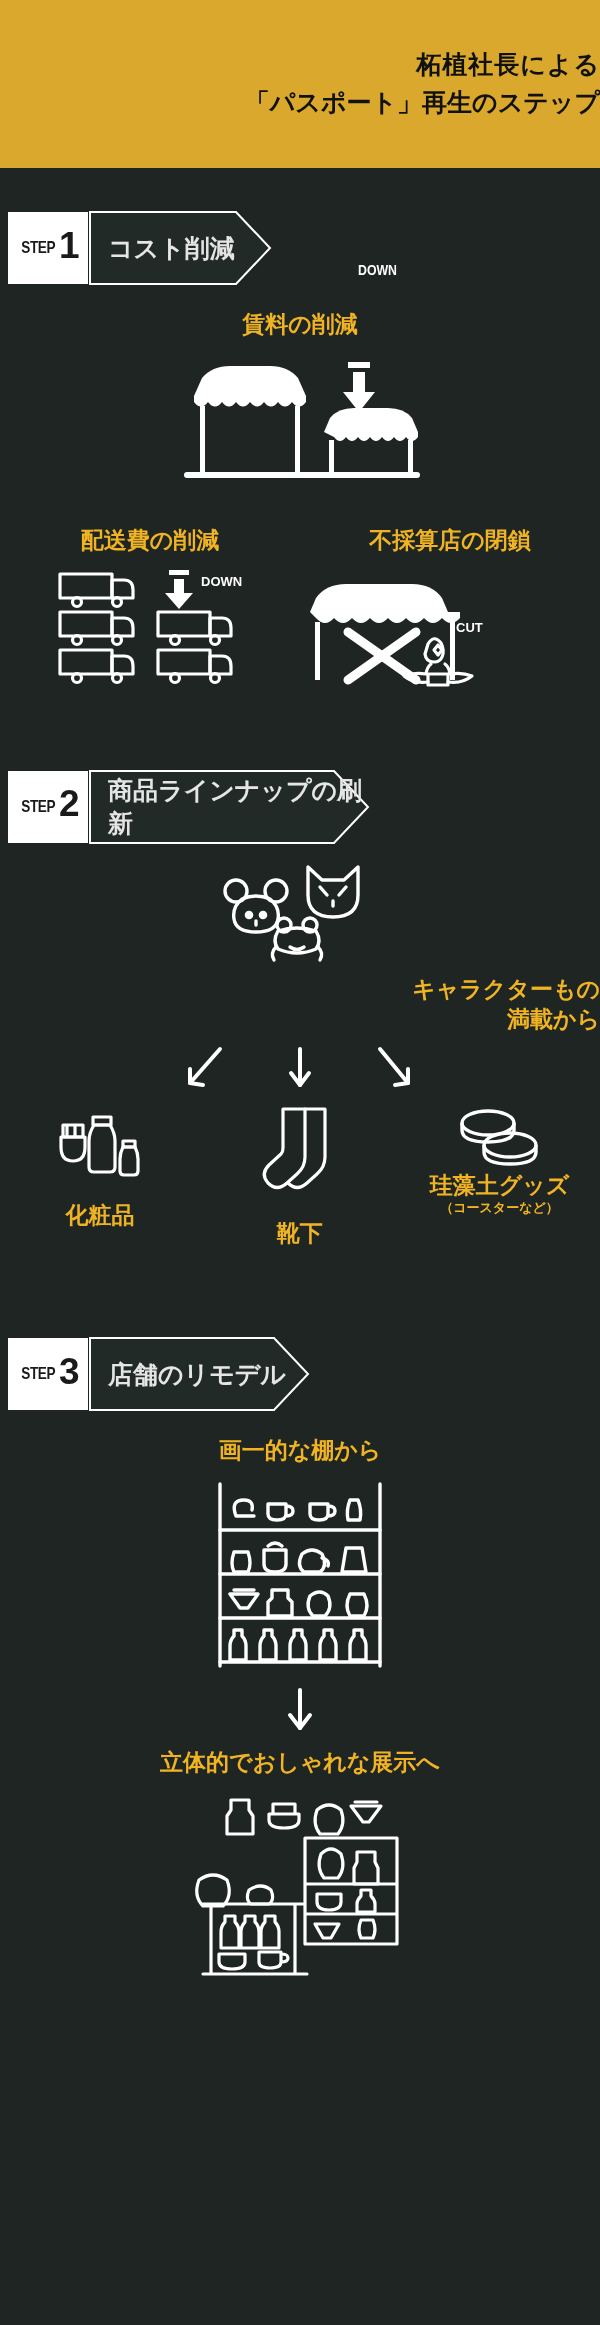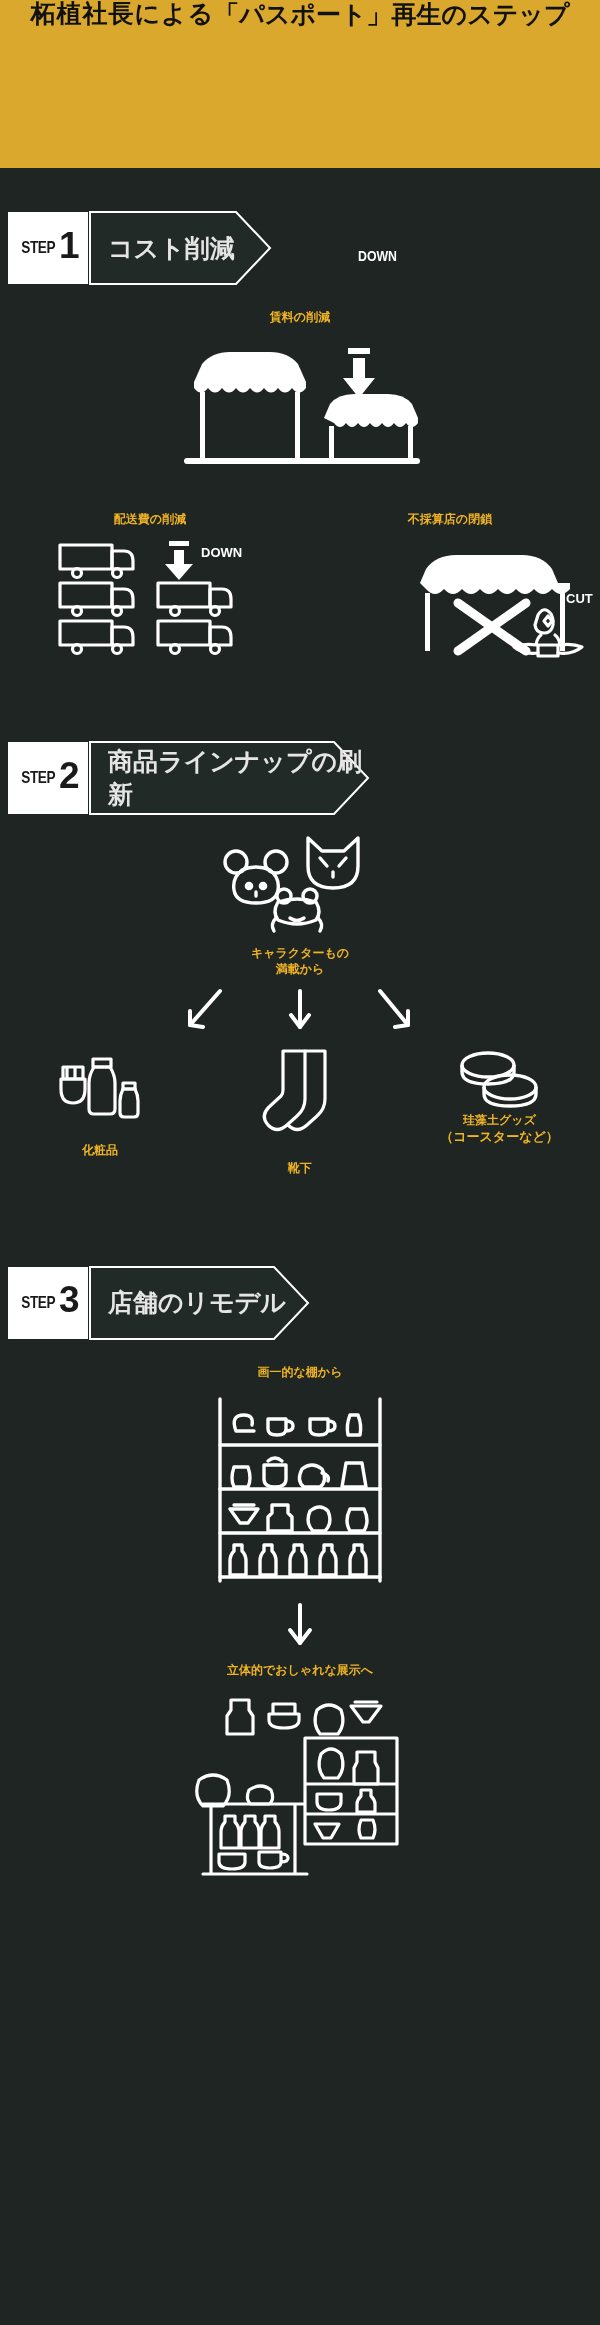--- a/index.html
+++ b/index.html
@@ -5,22 +5,22 @@
   * { margin:0; padding:0; box-sizing:border-box; }
   html,body { background:#1e2522; }
   body {
     width:600px; height:2325px; position:relative; overflow:hidden;
     font-family:"Liberation Sans","DejaVu Sans",sans-serif;
     color:#ffffff;
   }
   
   .header {
     width:600px; height:168px; background:#d9a82c;
-    display:flex; flex-direction:row;
-    align-items:flex-start; justify-content:center; color:#111;
+    display:flex; flex-direction:column;
+    align-items:flex-end; justify-content:center; color:#111;
   }
   .header-sub {
     font-size:25px; font-weight:bold; letter-spacing:1px;
     line-height:1.1; margin-bottom:9px;
   }
   .header-title {
     font-size:25px; font-weight:bold; letter-spacing:0px; line-height:1.15;
   }
   
   .step-banner { position:relative; height:72px; margin-left:8px; }
@@ -38,21 +38,21 @@
   .banner-arrow svg { display:block; }
   .banner-label {
     position:absolute; left:100px; top:0; height:72px;
     display:flex; align-items:center;
     font-size:25px; font-weight:bold; color:#e5e5e5; letter-spacing:0px;
   }
   
   .section { position:relative; }
   .cap {
     color:#f0b324; font-weight:bold; text-align:center;
-    font-size:12px; line-height:1.3;
+    font-size:23px; line-height:1.3;
   }
   .cap-sm { font-size:13px; }
   .row { display:flex; justify-content:center; }
   .downlbl { font-size:15px; font-weight:bold; letter-spacing:0px;
     font-family:"Liberation Sans",sans-serif; transform:scaleX(.82);
     transform-origin:left center; }
   svg { overflow:visible; }
   .sp { display:block; }
 </style>
 </head>
@@ -148,21 +148,21 @@
 
           <rect x="114" y="0" width="20" height="5" fill="#fff"></rect>
           <path d="M119 9 h10 v14 h9 l-14 16 l-14 -16 h9 Z" fill="#fff"></path>
           <text x="146" y="16" font-size="13" font-weight="bold" fill="#fff" font-family="Liberation Sans, sans-serif">DOWN</text>
         </svg>
       </div>
     </div>
 
     <div style="width:50%;">
       <div class="cap">不採算店の閉鎖</div>
-      <div style="margin-top:14px; display:flex; justify-content:flex-end;">
+      <div style="margin-top:14px; display:flex; justify-content:flex-start;">
         <svg width="190" height="115" viewBox="0 0 190 115">
           <path d="M16 28 q10 -14 30 -14 h66 q20 0 30 14 l6 14 h-138 Z" fill="#fff"></path>
           <path d="M10 42 h150 v6 q-9 10 -18 0 q-9 10 -18 0 q-9 10 -18 0 q-9 10 -18 0 q-9 10 -18 0 q-9 10 -18 0 q-9 10 -18 0 q-9 10 -18 0 Z" fill="#fff"></path>
           <rect x="15" y="52" width="5" height="58" fill="#fff"></rect>
           <rect x="150" y="52" width="5" height="58" fill="#fff"></rect>
 
           <g stroke="#fff" stroke-width="9" stroke-linecap="round">
             <line x1="48" y1="62" x2="116" y2="110"></line>
             <line x1="116" y1="62" x2="48" y2="110"></line>
           </g>
@@ -221,21 +221,21 @@
           <circle cx="12" cy="8" r="7"></circle>
           <circle cx="38" cy="8" r="7"></circle>
           <path d="M6 14 q19 -6 38 0 q6 10 0 18 q-19 8 -38 0 q-6 -8 0 -18 Z"></path>
           <path d="M4 30 q-6 6 -2 13 M46 30 q6 6 2 13"></path>
           <path d="M18 30 q7 5 14 0"></path>
         </g>
       </g>
     </svg>
   </div>
 
-  <div class="cap" style="margin-top:10px;">
+  <div class="cap" style="margin-top:10px;text-align:right;">
     <span class="sp">キャラクターもの</span>
     <span class="sp">満載から</span>
   </div>
 
   <div class="row" style="margin-top:12px;">
     <svg width="300" height="52" viewBox="0 0 300 52">
       <g stroke="#fff" stroke-width="4" fill="none" stroke-linecap="round" stroke-linejoin="round">
         <path d="M70 2 L40 36"></path>
           <path d="M40 36 l0 -14 M40 36 l13 2"></path>
         <path d="M150 2 L150 38"></path>

